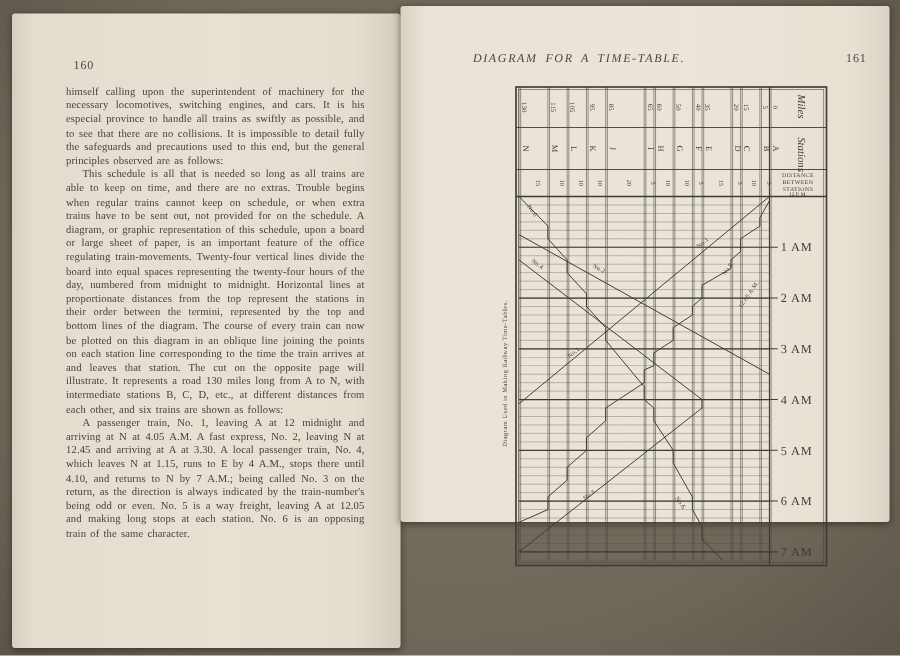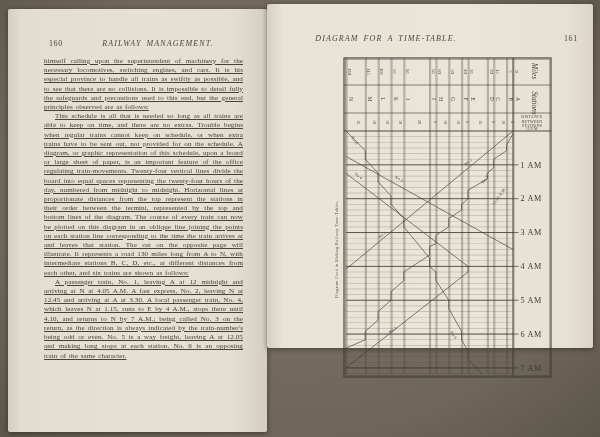--- a/index.html
+++ b/index.html
@@ -23,36 +23,35 @@
     position:absolute;font-style:italic;font-size:8px;letter-spacing:1.1px;word-spacing:2px;
     color:#4b473e;white-space:nowrap;
   }
   .page-left .folio{left:41px;top:0;}
   .page-left .rh-title{left:70px;width:160px;text-align:center;top:0;}
   .page-right .rh-title{left:36px;width:166px;text-align:center;top:0;}
   .page-right .folio{left:297px;top:0;}
   .body-text{
     position:absolute;left:36px;top:48px;width:199px;
     font-size:7.1px;line-height:9.2px;color:#45423a;
-    text-align:justify;letter-spacing:.08px;word-spacing:.9px;text-decoration:underline;
+    text-align:justify;letter-spacing:.08px;word-spacing:.9px;
   }
   .body-text p{margin:0;text-indent:11px;}
   .body-text p.noindent{text-indent:0;}
   #plate{position:absolute;left:60px;top:40px;width:240px;height:360px;}
   .sig{position:absolute;left:93px;top:381px;font-size:5px;color:#6a6557;letter-spacing:.5px;}
 </style>
 </head>
 <body>
 
 <div class="scene">
 
   <div class="page page-left">
     <div class="runhead">
       <span class="folio">160</span>
-      <span class="rh-title">RAILWAY MANAGEMENT.</span>
     </div>
     <div class="body-text" id="left-paragraphs">
         <p class="noindent">himself calling upon the superintendent of machinery for the necessary locomotives, switching engines, and cars.  It is his especial province to handle all trains as swiftly as possible, and to see that there are no collisions.  It is impossible to detail fully the safeguards and precautions used to this end, but the general principles observed are as follows:</p>
         <p>This schedule is all that is needed so long as all trains are able to keep on time, and there are no extras.  Trouble begins when regular trains cannot keep on schedule, or when extra trains have to be sent out, not provided for on the schedule.  A diagram, or graphic representation of this schedule, upon a board or large sheet of paper, is an important feature of the office regulating train-movements.  Twenty-four vertical lines divide the board into equal spaces representing the twenty-four hours of the day, numbered from midnight to midnight.  Horizontal lines at proportionate distances from the top represent the stations in their order between the termini, represented by the top and bottom lines of the diagram.  The course of every train can now be plotted on this diagram in an oblique line joining the points on each station line corresponding to the time the train arrives at and leaves that station.  The cut on the opposite page will illustrate.  It represents a road 130 miles long from A to N, with intermediate stations B, C, D, etc., at different distances from each other, and six trains are shown as follows:</p>
         <p>A passenger train, No. 1, leaving A at 12 midnight and arriving at N at 4.05 A.M.  A fast express, No. 2, leaving N at 12.45 and arriving at A at 3.30.  A local passenger train, No. 4, which leaves N at 1.15, runs to E by 4 A.M., stops there until 4.10, and returns to N by 7 A.M.; being called No. 3 on the return, as the direction is always indicated by the train-number's being odd or even.  No. 5 is a way freight, leaving A at 12.05 and making long stops at each station.  No. 6 is an opposing train of the same character.</p>
       </div>
   </div>
 
   <div class="page page-right">
     <div class="runhead">

